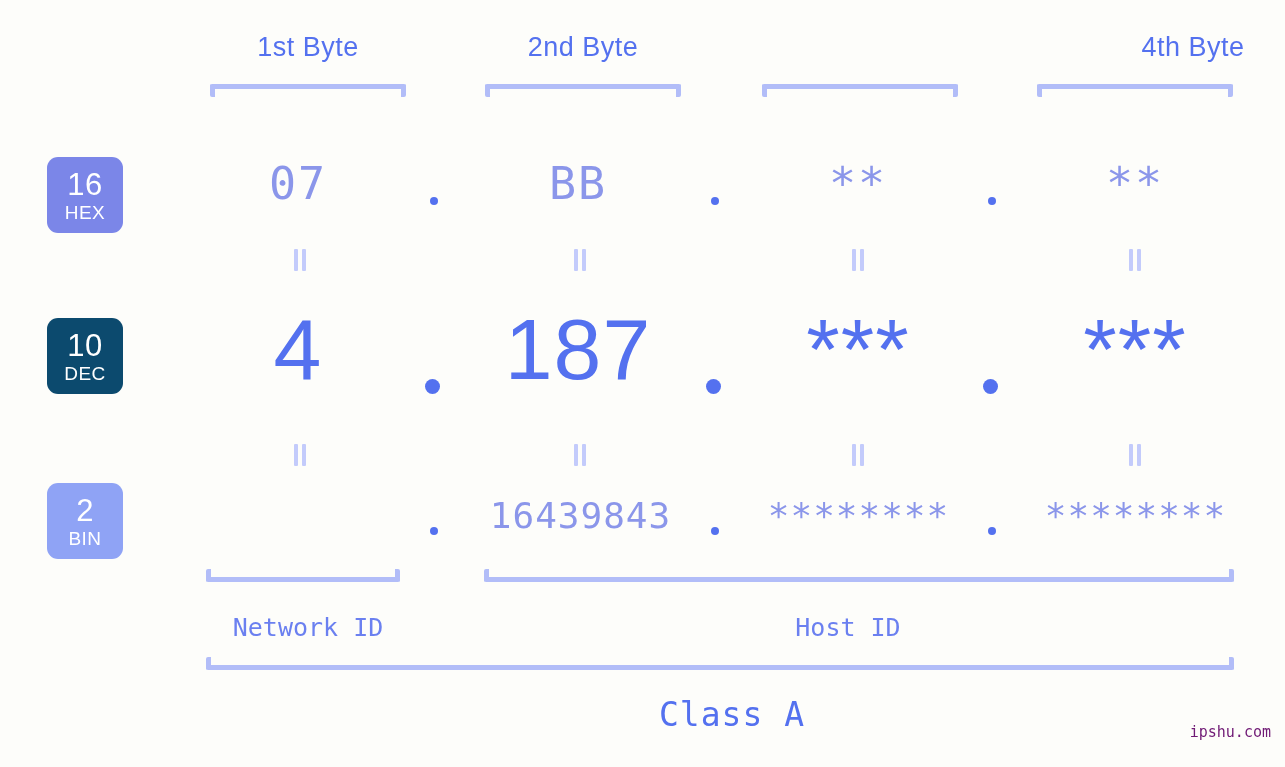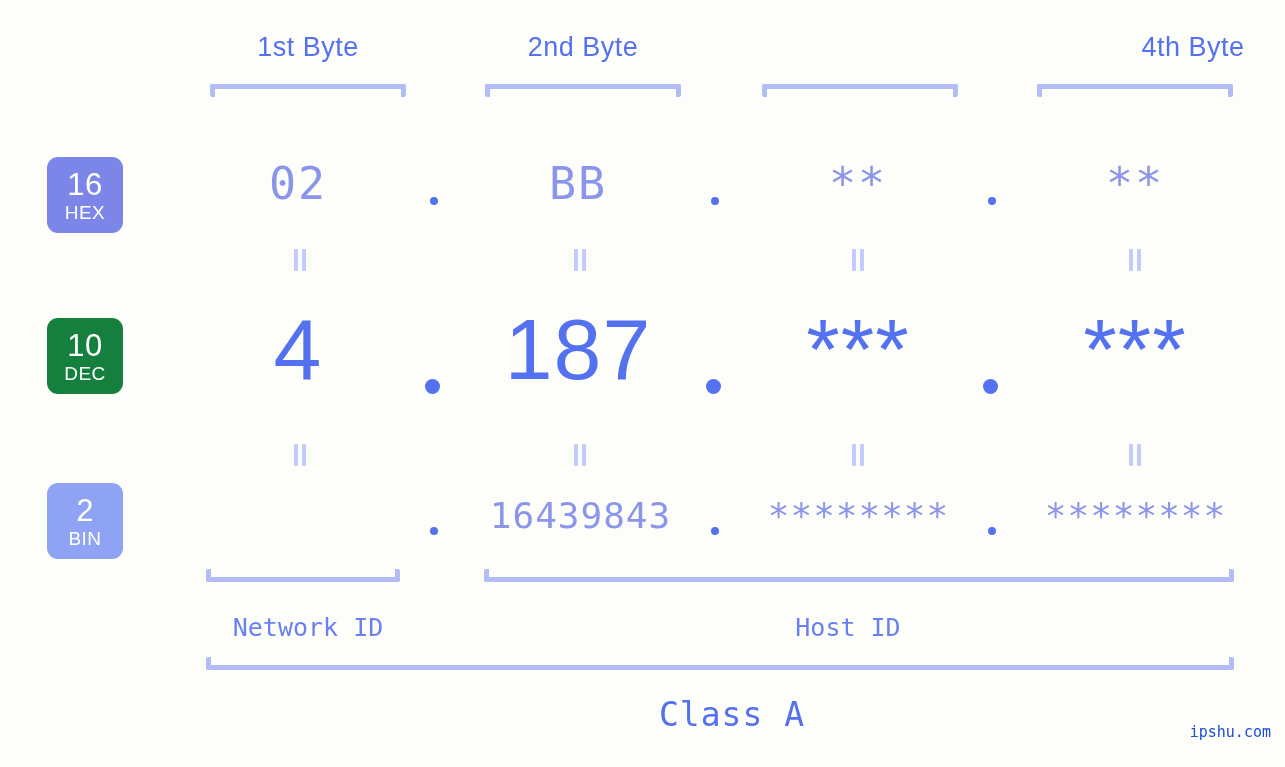--- a/index.html
+++ b/index.html
@@ -145,21 +145,21 @@
     color: #5471ef;
     letter-spacing: 1px;
     white-space: nowrap;
   }
   .watermark {
     position: absolute;
     right: 14px;
     bottom: 26px;
     font-family: "DejaVu Sans Mono", monospace;
     font-size: 15px;
-    color: #1d4ed8;
+    color: #701a75;
     white-space: nowrap;
   }
 </style>
 </head>
 <body>
 
 <div id="stage">
 
   <div class="byte-head" style="left:210px;width:196px;">1st Byte</div>
   <div class="byte-head" style="left:485px;width:196px;">2nd Byte</div>
@@ -168,21 +168,21 @@
   <div class="bracket" style="left:210px;top:84px;width:196px;"></div>
   <div class="bracket" style="left:485px;top:84px;width:196px;"></div>
   <div class="bracket" style="left:762px;top:84px;width:196px;"></div>
   <div class="bracket" style="left:1037px;top:84px;width:196px;"></div>
 
   <div class="badge" style="top:157px;background:#7b86e8;">
     <span class="num">16</span>
     <span class="nm">HEX</span>
   </div>
 
-  <div class="cell hex-val" style="left:200px;top:157px;width:196px;">02</div>
+  <div class="cell hex-val" style="left:200px;top:157px;width:196px;">07</div>
   <div class="dot dot-sm" style="left:430px;top:197px;"></div>
   <div class="cell hex-val" style="left:480px;top:157px;width:196px;">BB</div>
   <div class="dot dot-sm" style="left:711px;top:197px;"></div>
   <div class="cell hex-val" style="left:760px;top:157px;width:196px;">**</div>
   <div class="dot dot-sm" style="left:988px;top:197px;"></div>
   <div class="cell hex-val" style="left:1037px;top:157px;width:196px;">**</div>
 
   <div class="eq" style="left:300px;top:249px;">
     <span class="b1"></span>
       <span class="b2"></span>
@@ -193,21 +193,21 @@
   </div>
   <div class="eq" style="left:858px;top:249px;">
     <span class="b1"></span>
       <span class="b2"></span>
   </div>
   <div class="eq" style="left:1135px;top:249px;">
     <span class="b1"></span>
       <span class="b2"></span>
   </div>
 
-  <div class="badge" style="top:318px;background:#15803d;">
+  <div class="badge" style="top:318px;background:#0c4a6e;">
     <span class="num">10</span>
     <span class="nm">DEC</span>
   </div>
 
   <div class="cell dec-val" style="left:200px;top:300px;width:196px;">4</div>
   <div class="dot dot-md" style="left:425px;top:379px;"></div>
   <div class="cell dec-val" style="left:480px;top:300px;width:196px;">187</div>
   <div class="dot dot-md" style="left:706px;top:379px;"></div>
   <div class="cell dec-val" style="left:760px;top:300px;width:196px;">***</div>
   <div class="dot dot-md" style="left:983px;top:379px;"></div>

